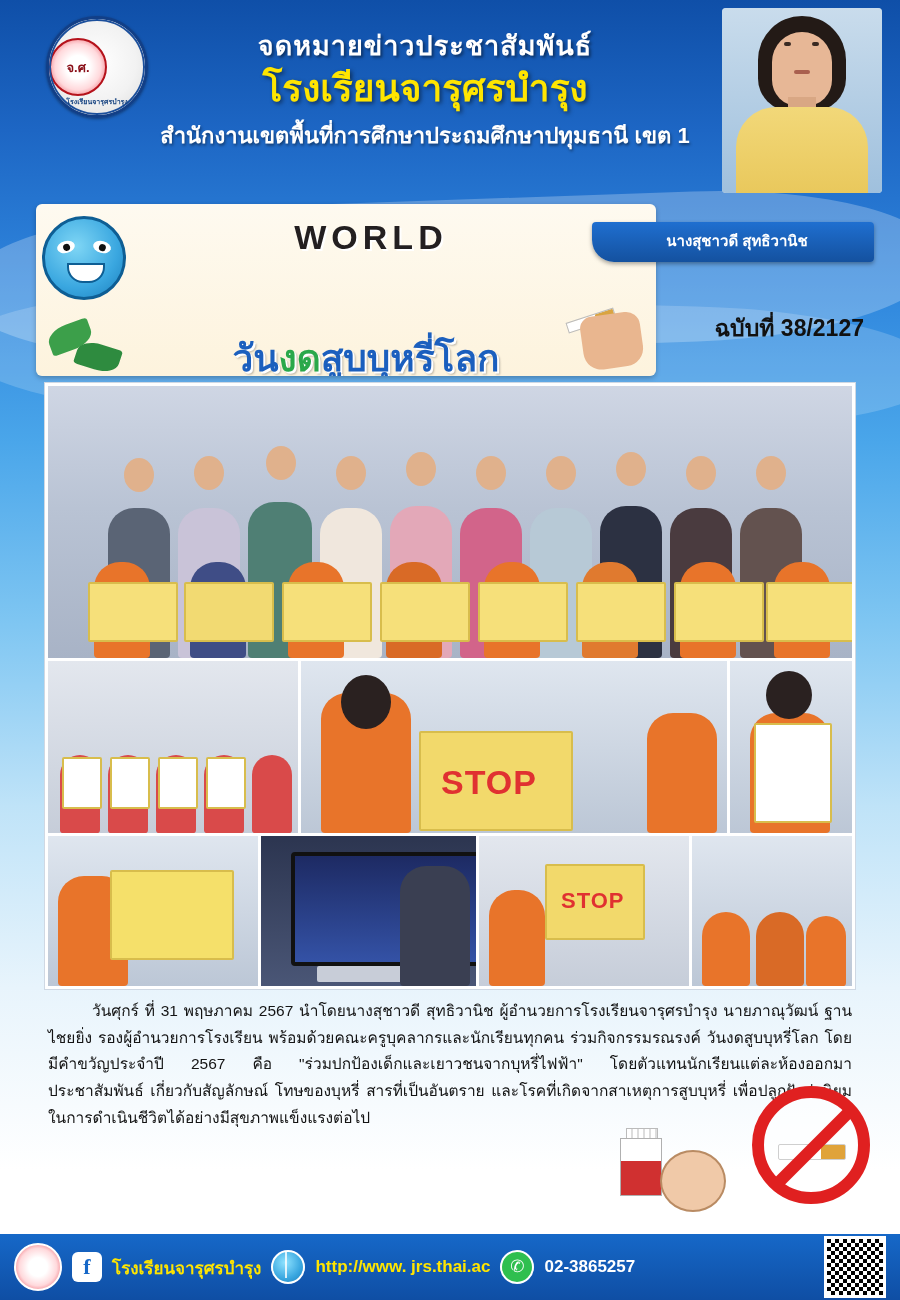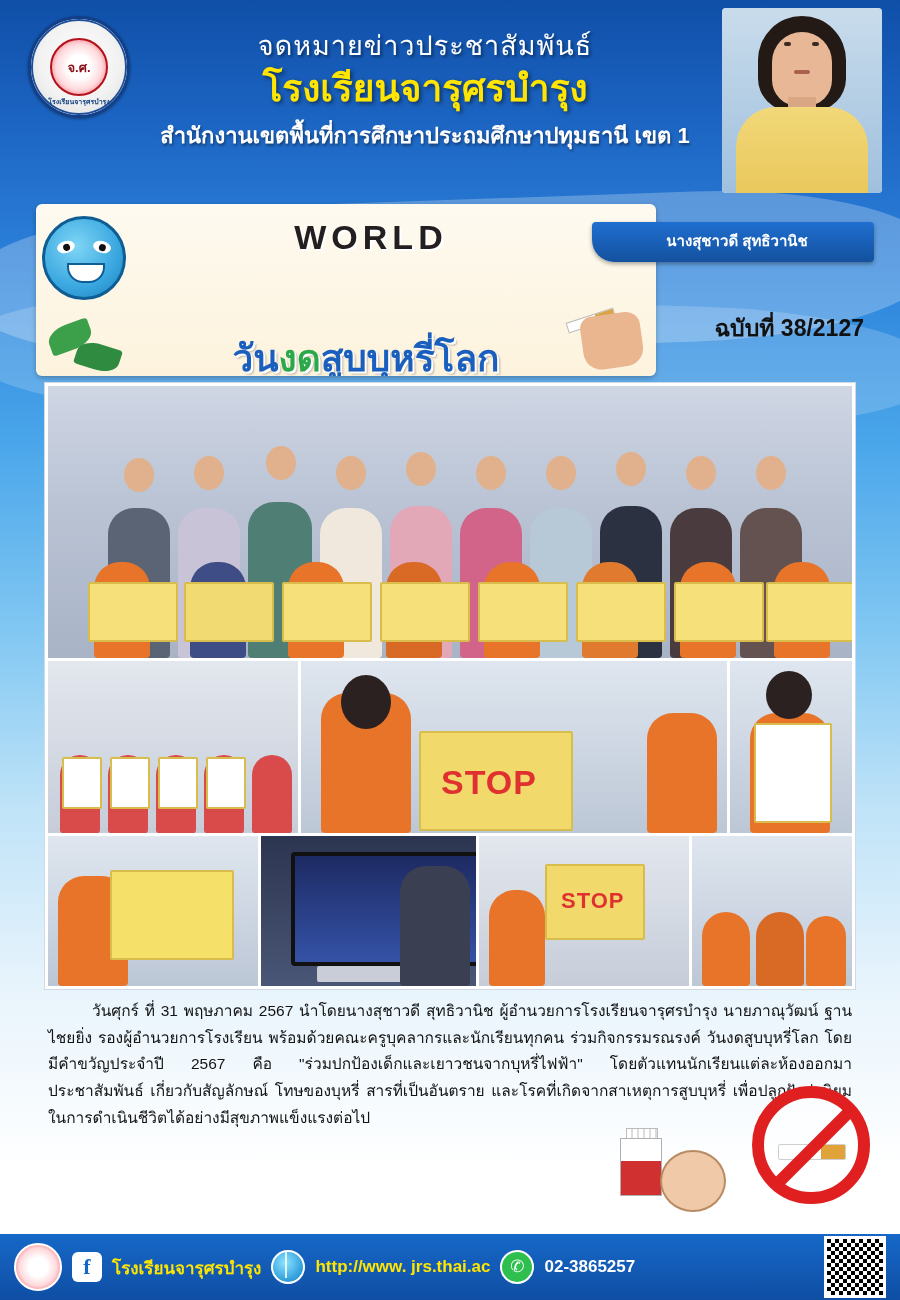--- a/index.html
+++ b/index.html
@@ -33,31 +33,31 @@
   .wave.w1 { top: 200px; transform: rotate(-2deg); }
   .wave.w2 { top: 300px; height: 120px; background: rgba(255,255,255,0.18); transform: rotate(1.5deg); }
 
   
   .header {
     position: relative;
     height: 200px;
   }
   .logo {
     position: absolute;
-    left: 28px;
+    left: 46px;
     top: 16px;
     width: 96px;
     height: 96px;
     border-radius: 50%;
     background: radial-gradient(circle at 50% 45%, #ffffff 0%, #f2f2f2 55%, #d8d8d8 100%);
     border: 3px solid #123f87;
     box-shadow: 0 1px 3px rgba(0,0,0,0.4);
     display: flex;
     align-items: center;
-    justify-content: center;
+    justify-content: flex-start;
     overflow: hidden;
   }
   .logo .ring-text {
     position: absolute;
     width: 100%;
     height: 100%;
     border-radius: 50%;
     border: 2px solid #1b4f9c;
     box-sizing: border-box;
   }
@@ -86,21 +86,21 @@
   .head-text {
     position: absolute;
     left: 140px;
     right: 190px;
     top: 30px;
     text-align: center;
     color: #ffffff;
   }
   .head-line1 {
     font-size: 27px;
-    font-weight: normal;
+    font-weight: bold;
     letter-spacing: 1px;
     text-shadow: 2px 2px 3px rgba(0,0,0,0.45);
     line-height: 1.2;
   }
   .head-line2 {
     font-size: 37px;
     font-weight: bold;
     color: #ffe500;
     text-shadow: 2px 2px 4px rgba(0,0,0,0.5);
     line-height: 1.35;

